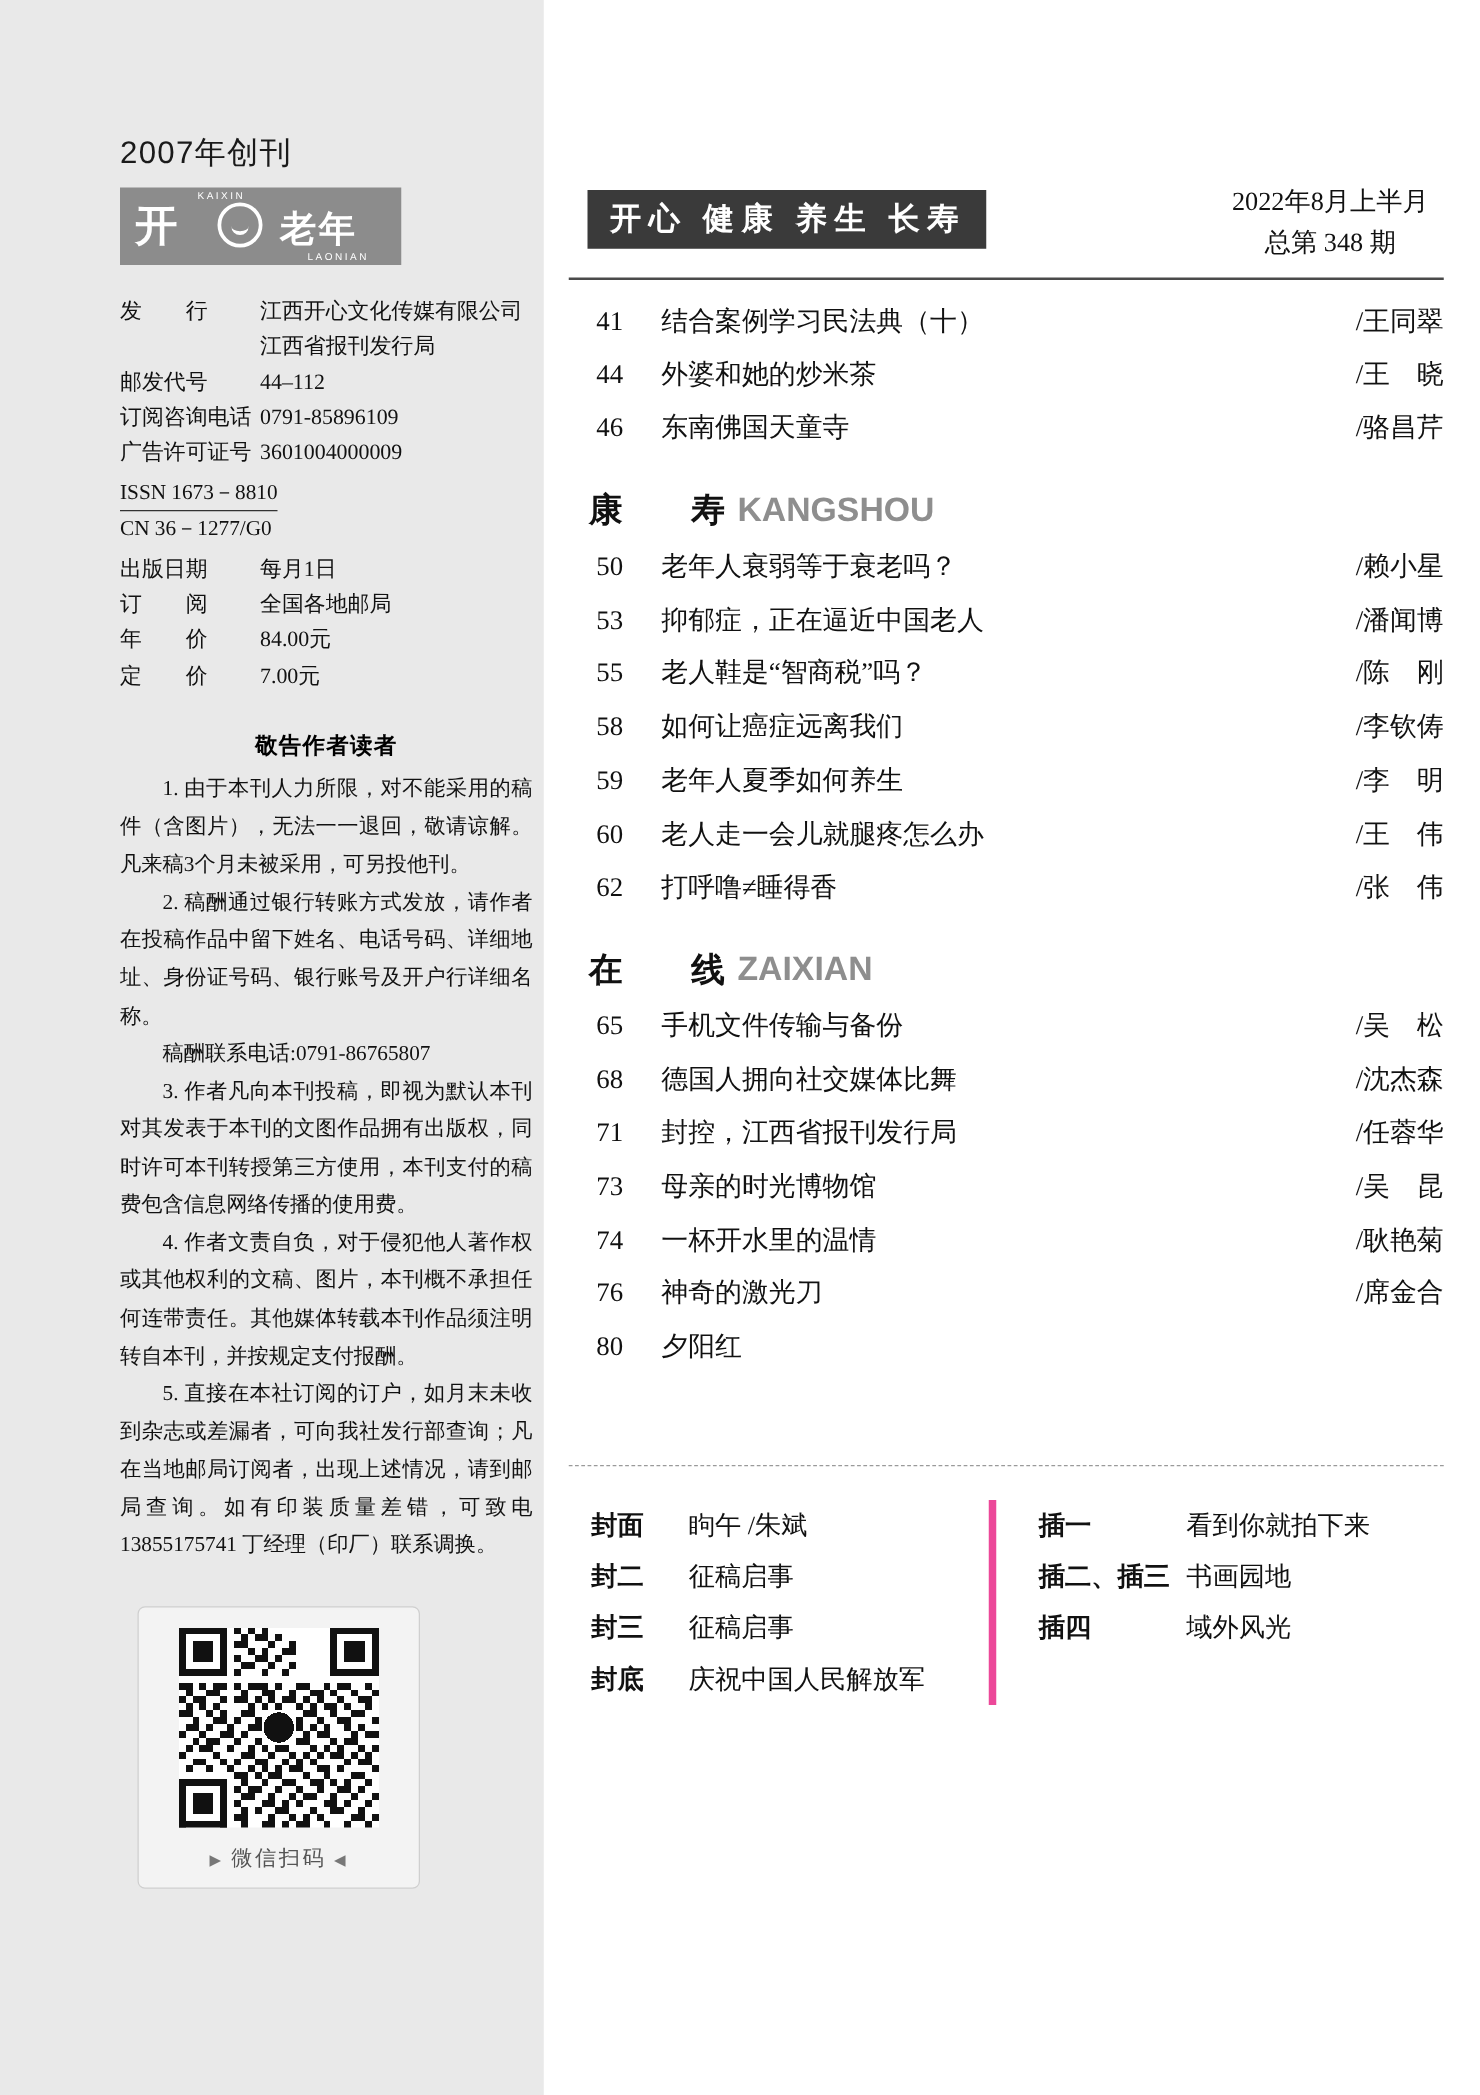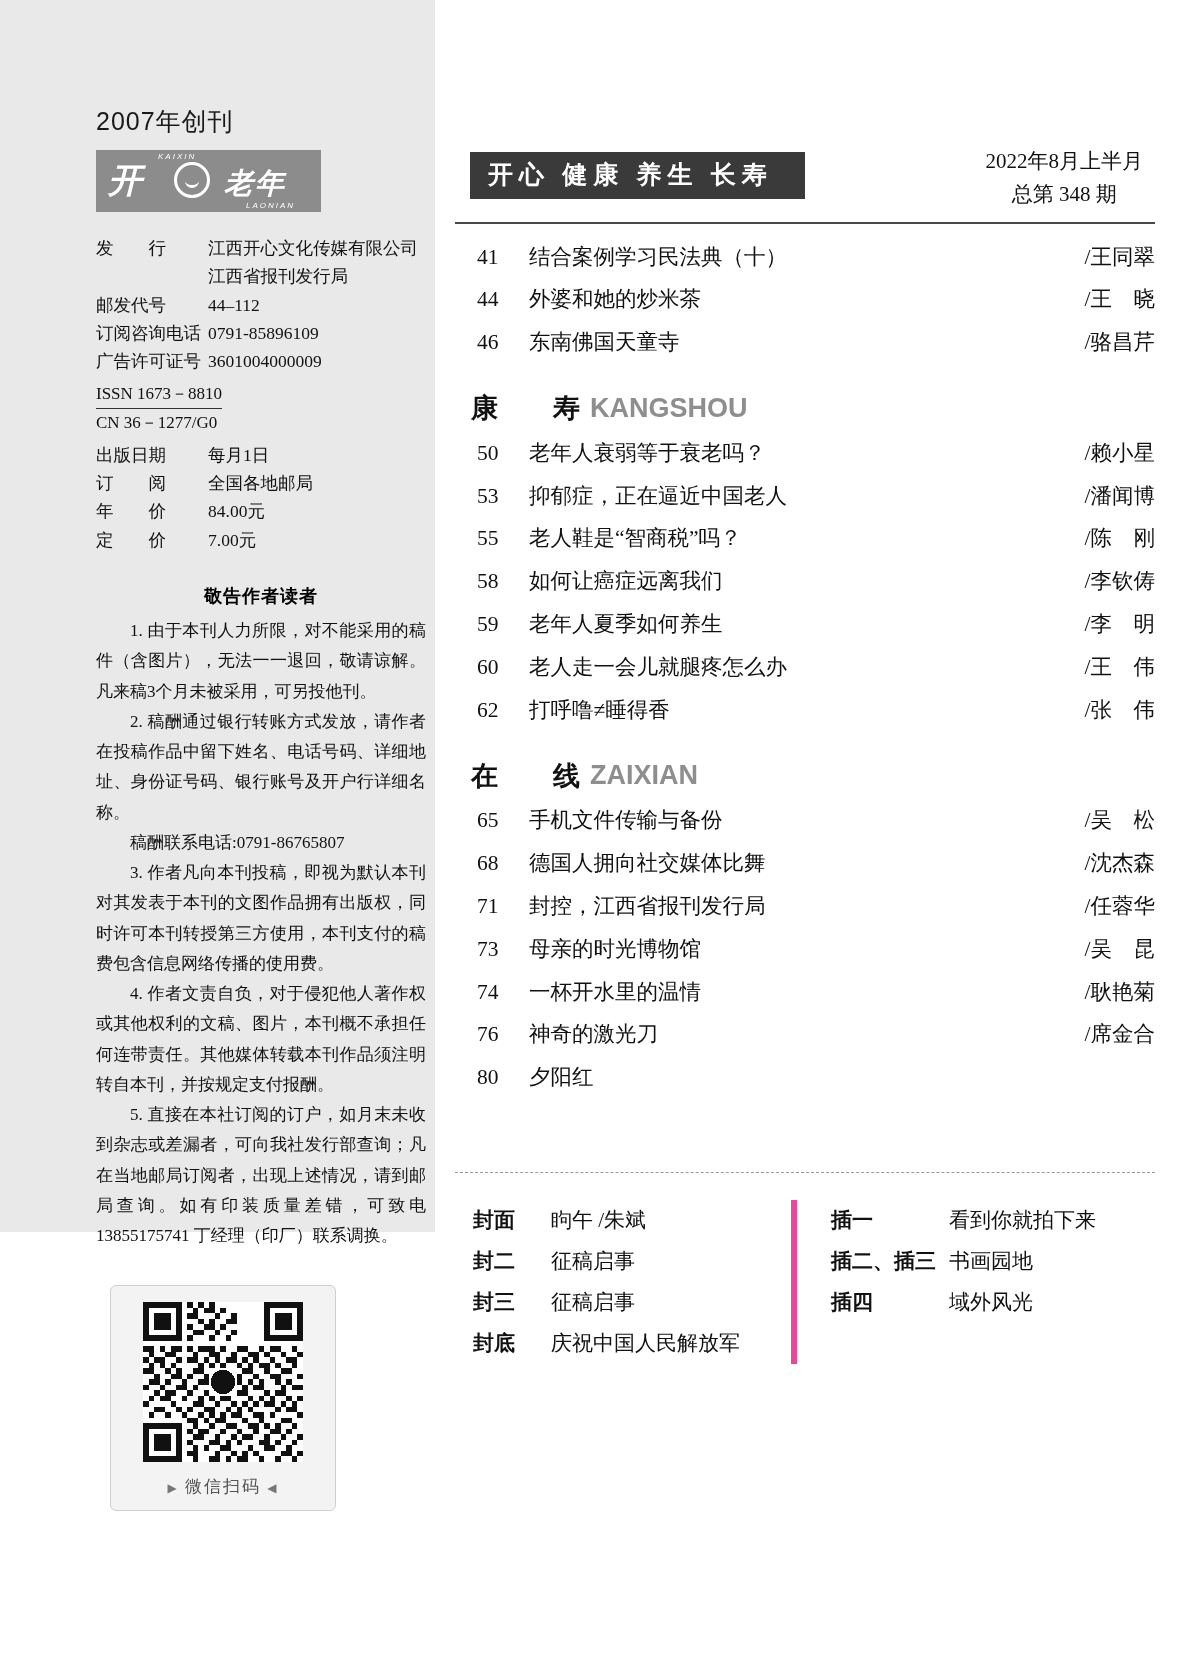--- a/index.html
+++ b/index.html
@@ -13,21 +13,21 @@
     height: 1676px;
     background: #ffffff;
     font-family: "Liberation Serif", "DejaVu Serif", serif;
     overflow: hidden;
   }
   
   .left-panel {
     position: absolute;
     left: 0; top: 0;
     width: 435px;
-    height: 1232px;
+    height: 1676px;
     background: #e9e9e9;
   }
   .left-inner {
     position: absolute;
     left: 96px;
     top: 0;
     width: 330px;
   }
   .founded {
     font-size: 25px;
@@ -37,21 +37,20 @@
     font-family: "Liberation Sans", sans-serif;
     font-weight: 500;
   }
   
   .logo-box {
     margin-top: 12px;
     width: 225px;
     height: 62px;
     background: #8c8c8c;
     position: relative;
-    font-style: italic;
   }
   .logo-kx {
     position: absolute;
     left: 12px; top: 8px;
     color: #fff;
     font-size: 34px;
     font-weight: bold;
     font-family: "Liberation Serif", serif;
     letter-spacing: -2px;
   }
@@ -189,21 +188,21 @@
     height: 1676px;
   }
   .banner {
     position: absolute;
     left: 15px;
     top: 152px;
     background: #3a3a3a;
     color: #fff;
     font-size: 25px;
     letter-spacing: 6px;
-    padding: 6px 32px 8px 18px;
+    padding: 6px 16px 8px 18px;
     font-family: "Liberation Serif", serif;
     font-weight: 600;
   }
   .issue {
     position: absolute;
     right: 12px;
     top: 145px;
     text-align: center;
     font-size: 21px;
     line-height: 1.55;

